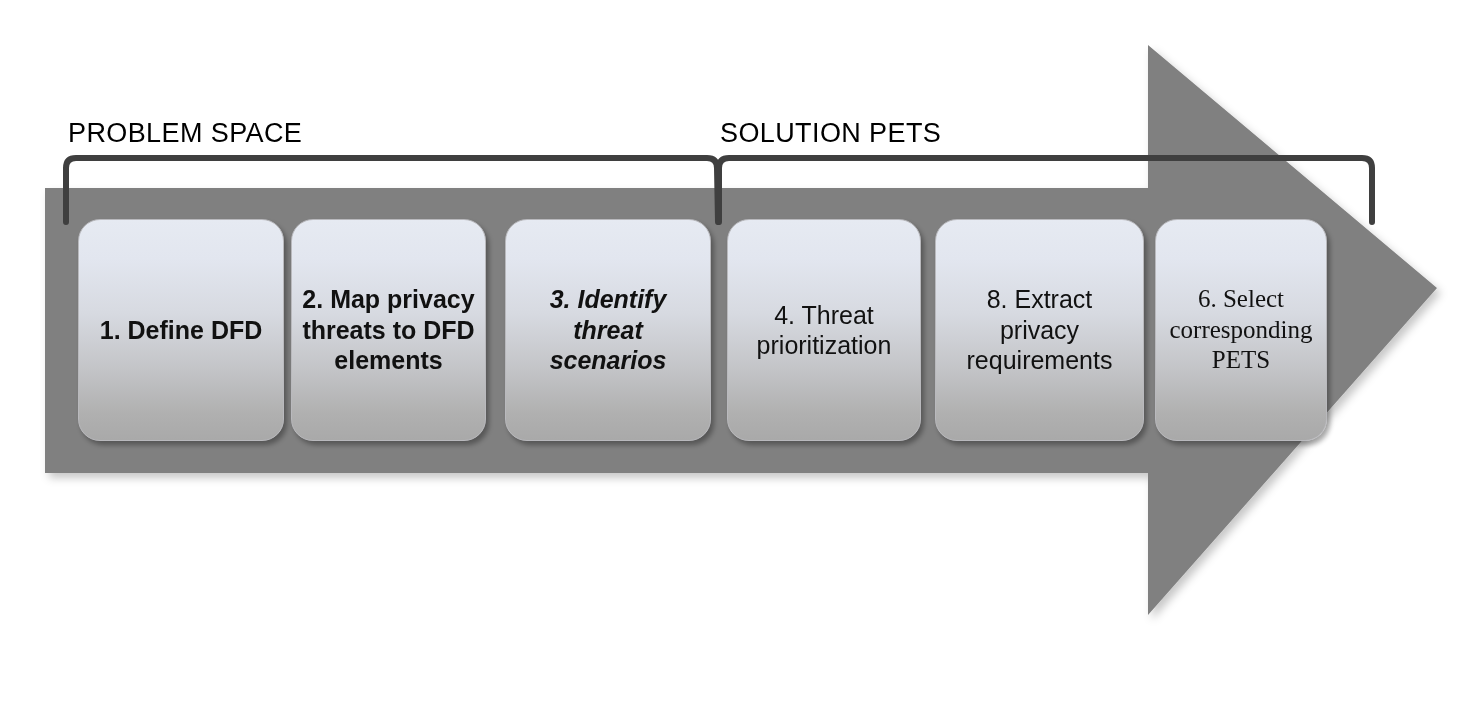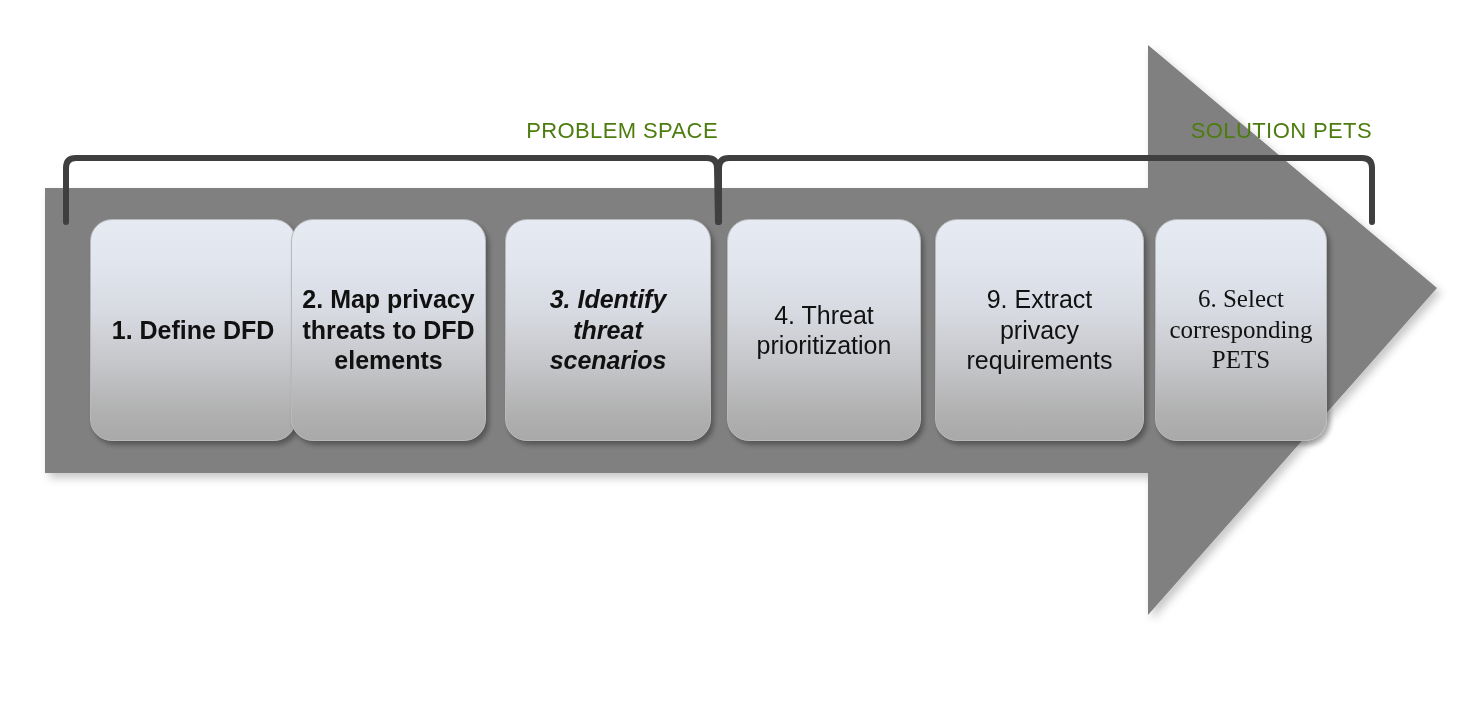--- a/index.html
+++ b/index.html
@@ -34,26 +34,26 @@
     position: absolute;
     top: 0;
     left: 0;
     width: 1472px;
     height: 711px;
     pointer-events: none;
   }
 
   .phase-label {
     position: absolute;
-    font-size: 22px;
+    font-size: 27px;
     letter-spacing: 0.4px;
-    color: #4d7c0f;
+    color: #000000;
     font-weight: 400;
     white-space: nowrap;
-    text-align: right;
+    text-align: left;
   }
   #phase-label-problem {
     left: 68px;
     top: 118px;
     width: 650px;
   }
   #phase-label-solution {
     left: 720px;
     top: 118px;
     width: 652px;
@@ -115,37 +115,37 @@
   <svg class="bracket-svg" viewBox="0 0 1472 711" xmlns="http://www.w3.org/2000/svg">
 
     <path d="M 66,222 L 66,168 Q 66,158 76,158 L 707,158 Q 717,158 717,168 L 718,222" fill="none" stroke="#3f3f3f" stroke-width="6" stroke-linecap="round" stroke-linejoin="round"></path>
 
     <path d="M 719,222 L 719,168 Q 719,158 729,158 L 1362,158 Q 1372,158 1372,168 L 1372,222" fill="none" stroke="#3f3f3f" stroke-width="6" stroke-linecap="round" stroke-linejoin="round"></path>
   </svg>
 
   <div class="phase-label" id="phase-label-problem">PROBLEM SPACE</div>
   <div class="phase-label" id="phase-label-solution">SOLUTION PETS</div>
 
-  <div class="step-box bold" style="left:90px; width:206px;">
+  <div class="step-box bold" style="left:78px; width:206px;">
     <span class="step-text">1. Define DFD</span>
   </div>
 
   <div class="step-box bold" style="left:291px; width:195px;">
     <span class="step-text">2. Map privacy threats to DFD elements</span>
   </div>
 
   <div class="step-box bold" style="left:505px; width:206px;font-style:italic;">
     <span class="step-text">3. Identify threat scenarios</span>
   </div>
 
   <div class="step-box regular" style="left:727px; width:194px;">
     <span class="step-text">4. Threat prioritization</span>
   </div>
 
   <div class="step-box regular" style="left:935px; width:209px;">
-    <span class="step-text">9. Extract privacy requirements</span>
+    <span class="step-text">8. Extract privacy requirements</span>
   </div>
 
   <div class="step-box regular" style="left:1155px; width:172px;font-family:Liberation Serif, serif;">
     <span class="step-text">6. Select corresponding PETS</span>
   </div>
 
 </div>
 
 </body></html>

